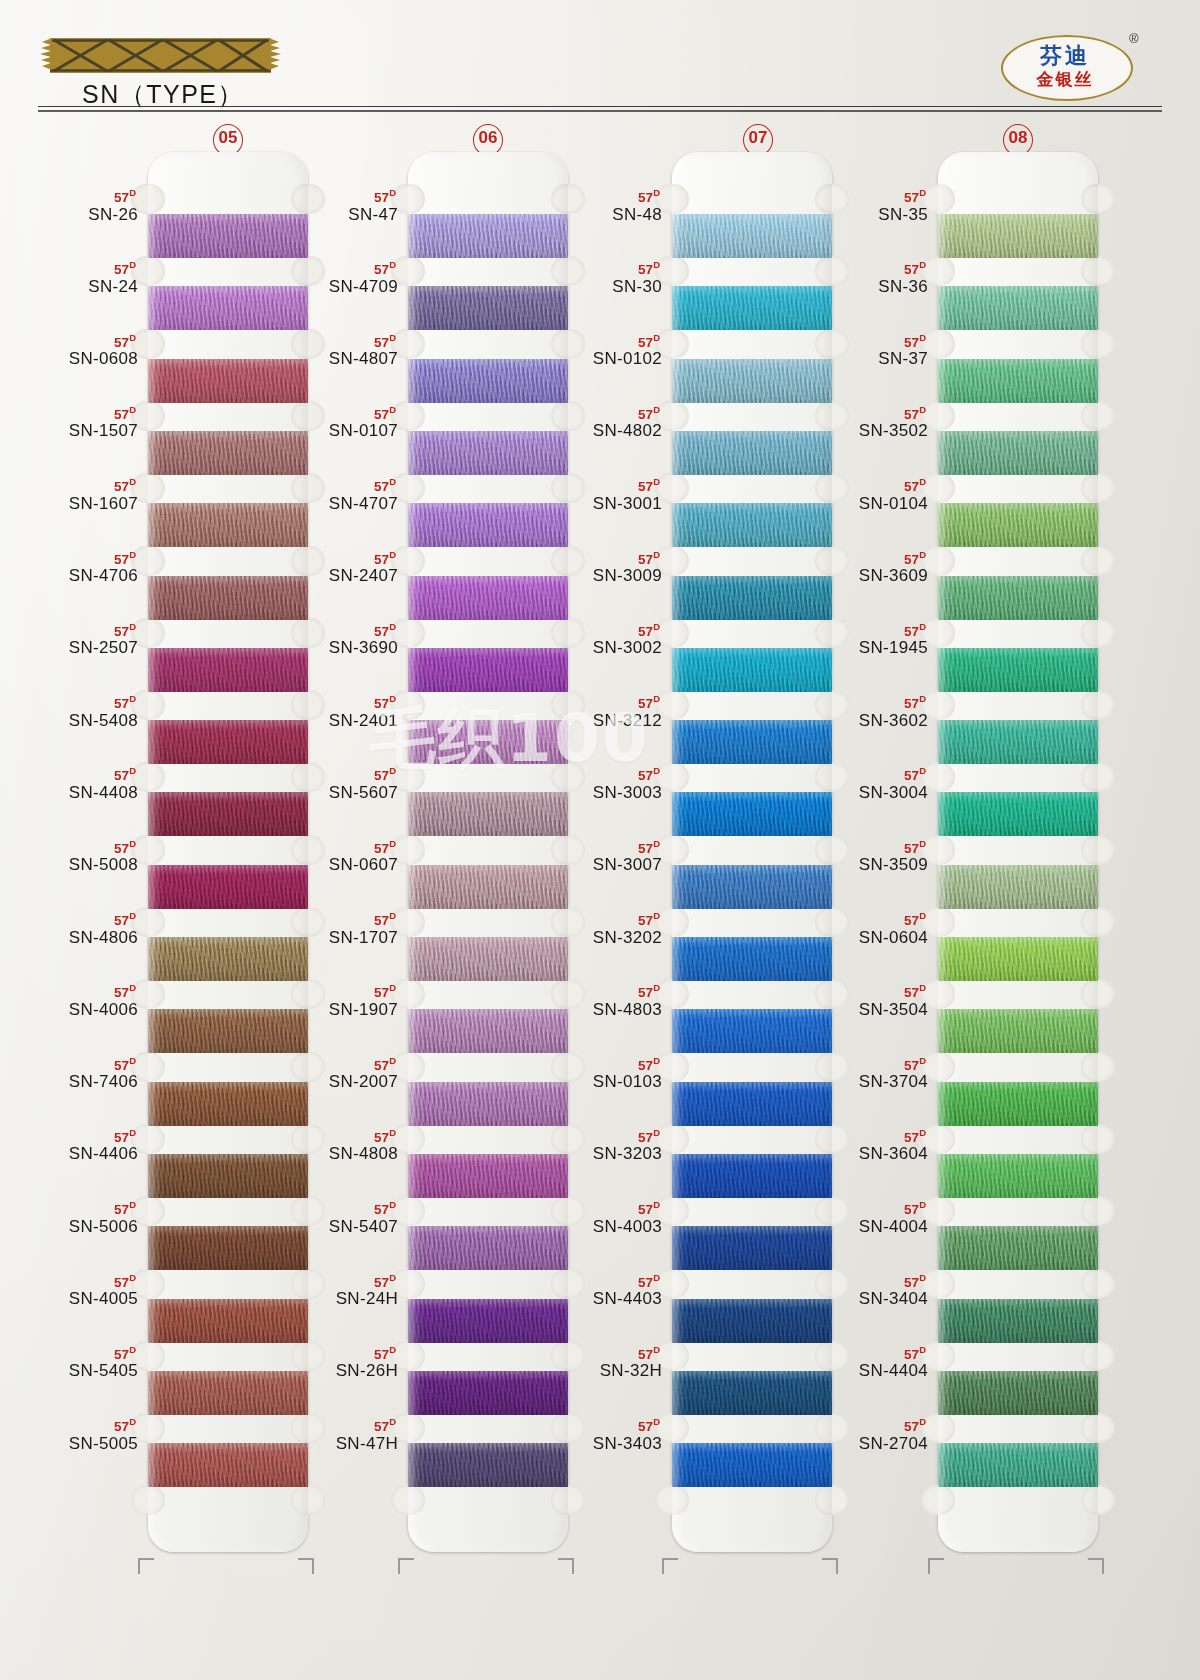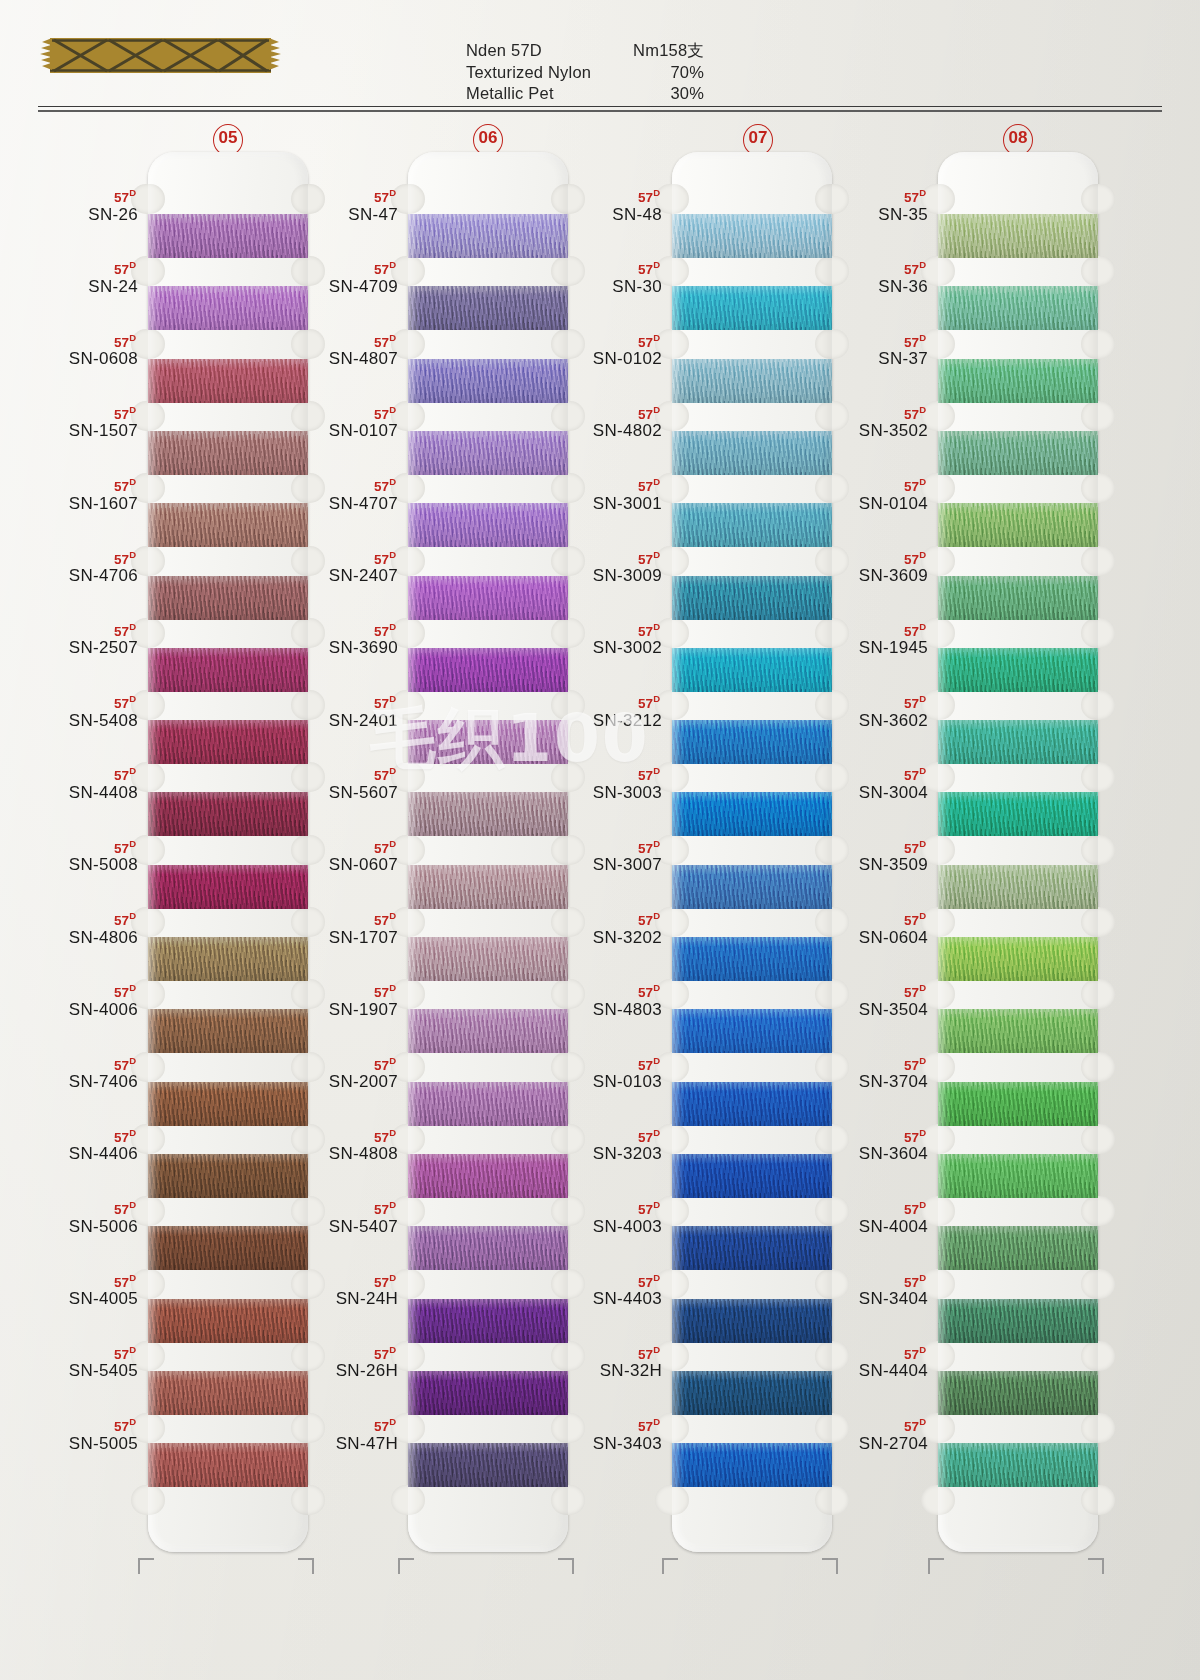--- a/index.html
+++ b/index.html
@@ -184,36 +184,29 @@
         </svg>
       </div>
       <svg class="frayL" width="14" height="35" viewBox="0 0 14 35">
         <polygon points="14,0 4,4 13,7 3,10 13,13 2,16 13,19 3,22 13,25 4,28 14,32 14,35 14,35" fill="#a8862f"></polygon>
       </svg>
       <svg class="frayR" width="14" height="35" viewBox="0 0 14 35">
         <polygon points="0,0 10,4 1,7 11,10 1,13 12,16 1,19 11,22 1,25 10,28 0,32 0,35" fill="#a8862f"></polygon>
       </svg>
     </div>
 
-
-    <div class="spec">
-      <div class="row">
-        <span class="k">Nden 57D</span>
-        <span class="v">Nm158支</span>
-      </div>
-      <div class="row">
-        <span class="k">Texturized Nylon</span>
-        <span class="v">70%</span>
-      </div>
-      <div class="row">
-        <span class="k">Metallic Pet</span>
-        <span class="v">30%</span>
-      </div>
+    <div class="sn-type">SN（TYPE）</div>
+
+
+    <div class="logo">
+      <div class="oval"></div>
+      <div class="cn1">芬迪</div>
+      <div class="cn2">金银丝</div>
+      <div class="reg">®</div>
     </div>
-
 
     <div class="hr1"></div>
     <div class="hr2"></div>
   </div>
 
   <div id="columns">
       <div class="colhead" style="left: 208px;"><div class="ring"></div><span>05</span></div>
       <div class="card" style="left: 148px; height: 1400px;">
         <div class="notch l" style="top: 32px;"></div>
         <div class="notch r" style="top: 32px;"></div>

